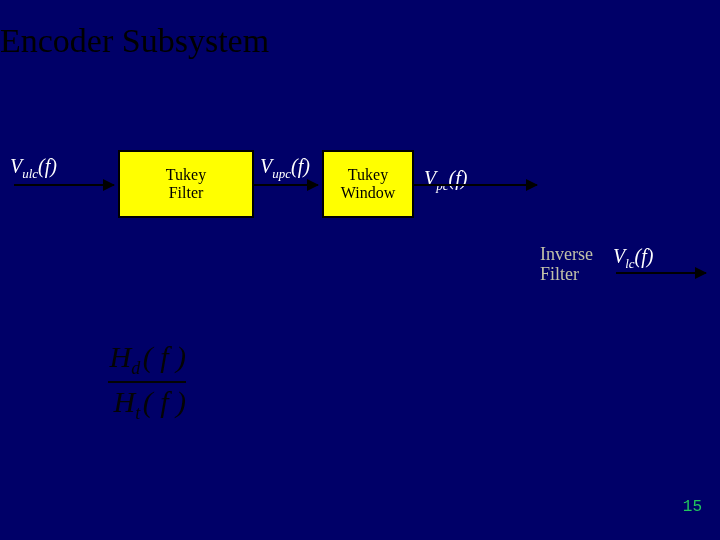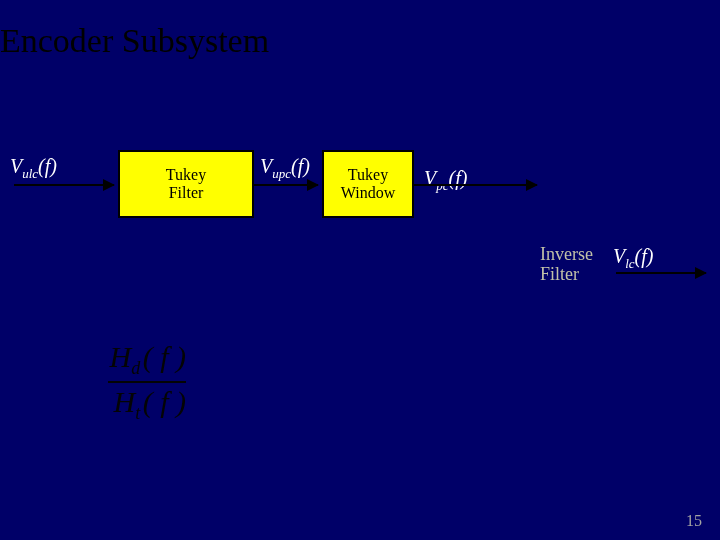--- a/index.html
+++ b/index.html
@@ -8,21 +8,21 @@
   .box{position:absolute;border:2px solid #000;text-align:center;color:#000;display:flex;flex-direction:column;justify-content:center;align-items:center;font-size:16px;line-height:1.1}
   .yellow{background:#ffff00}
   .darklabel{position:absolute;color:#c0c0a8;text-align:left;font-size:18px;line-height:1.1}
   .signal{position:absolute;color:#ffffff;font-size:20px;font-style:italic;font-family:'Times New Roman',serif}
   .signal sub{font-size:13px;font-style:italic}
   .arrow{position:absolute;height:2px;background:#000}
   .arrow::after{content:'';position:absolute;right:-1px;top:-5px;border-left:12px solid #000;border-top:6px solid transparent;border-bottom:6px solid transparent}
   .frac{position:absolute;color:#040404;font-style:italic;font-family:'Times New Roman',serif;font-size:30px;text-align:right}
   .fracline{display:block;border-top:2px solid #040404;width:78px;margin:2px 0}
   .frac sub{font-size:18px;vertical-align:sub;font-style:italic}
-  .pagenum{position:absolute;right:18px;bottom:10px;color:#a3a3a3;font-size:16px;font-family:Liberation Serif, serif}
+  .pagenum{position:absolute;right:18px;bottom:24px;color:#22c55e;font-size:16px;font-family:Liberation Mono, monospace}
 </style>
 </head>
 <body>
 
 <div class="root">
 
   <div class="title">Encoder Subsystem</div>
 
   <div class="signal" style="left:10px;top:155px">
     <span>V</span><sub>ulc</sub><span>(f)</span>

